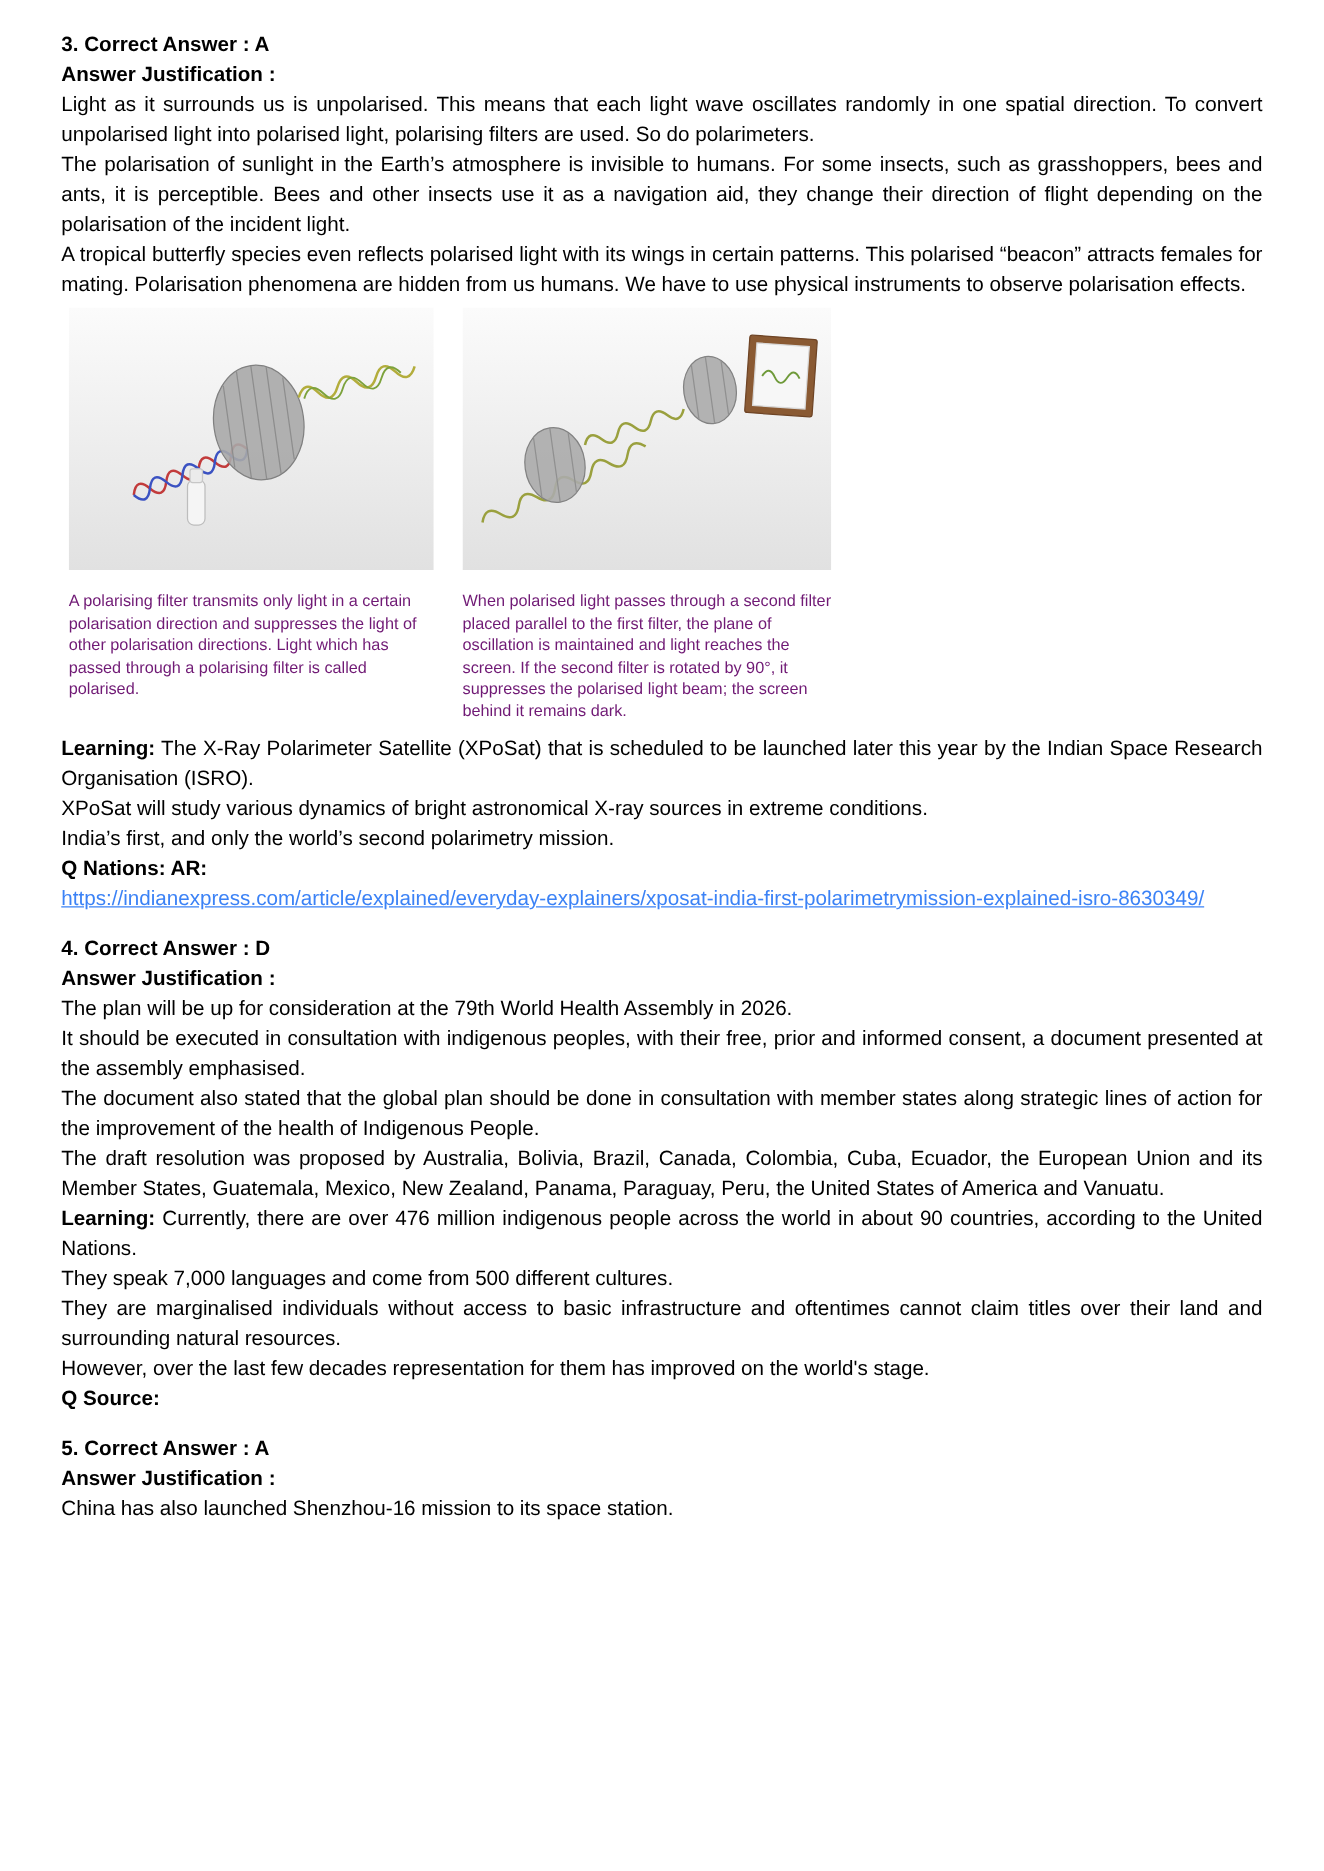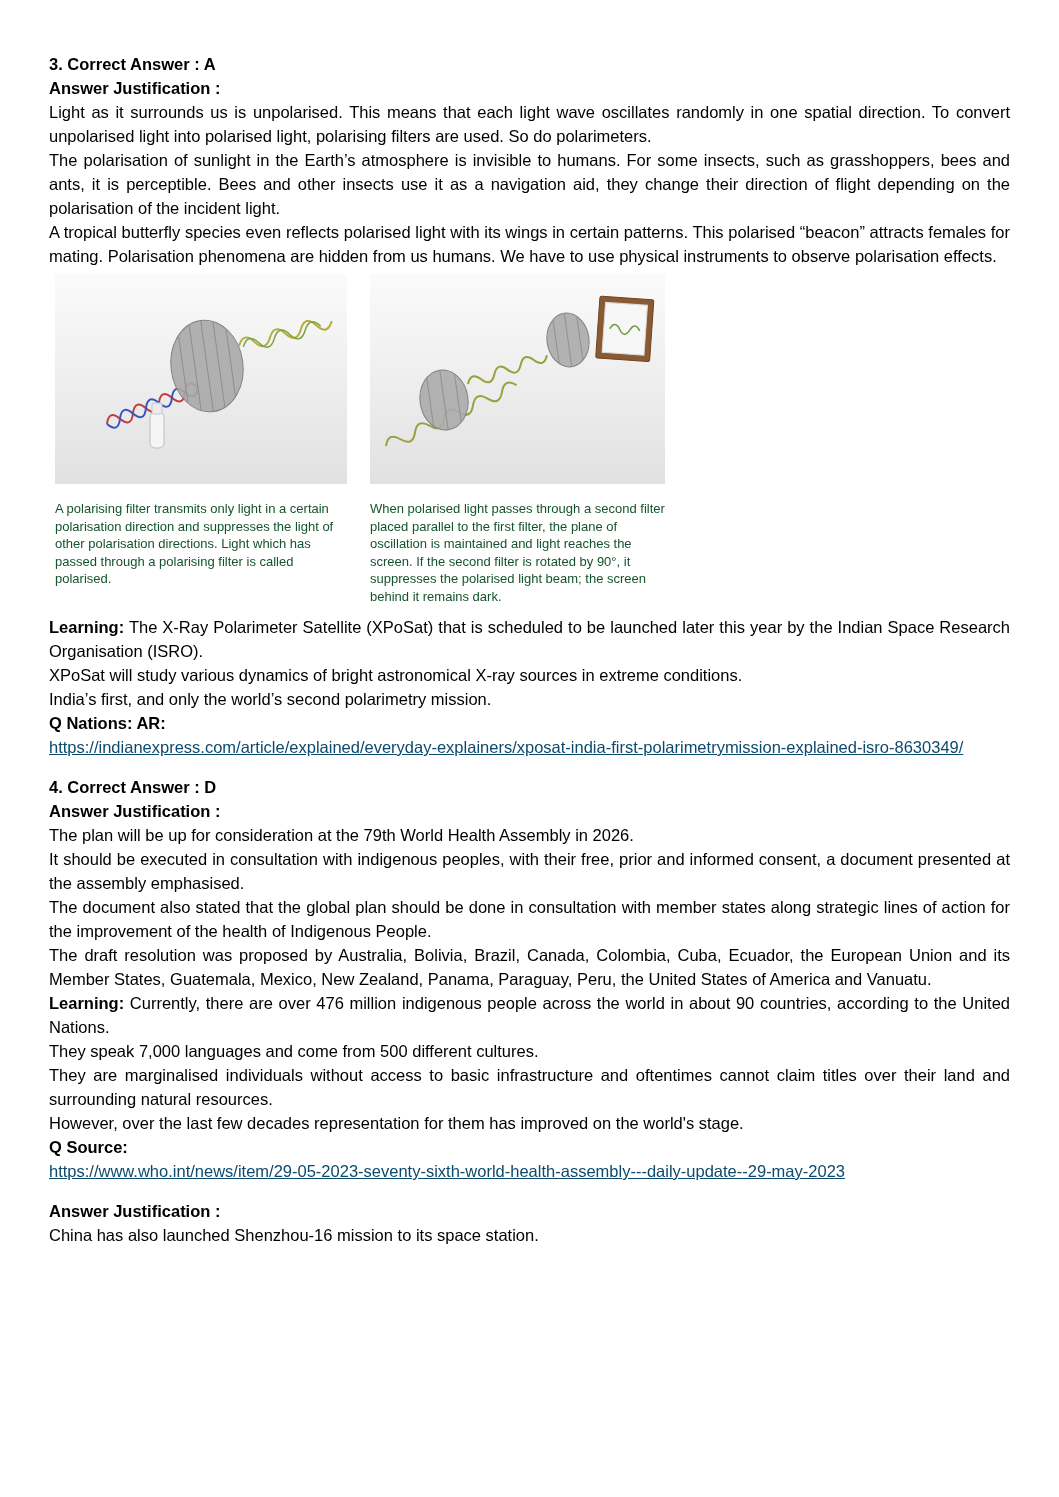--- a/index.html
+++ b/index.html
@@ -9,51 +9,51 @@
   }
   body {
     width: 1059px;
     font-family: "Liberation Sans", sans-serif;
     color: #000000;
   }
   .page {
     box-sizing: border-box;
     width: 1059px;
     min-height: 1497px;
-    padding: 52px 49px 56px 49px;
+    padding: 24px 49px 56px 49px;
     font-size: 16.5px;
     line-height: 24px;
     text-align: justify;
   }
   p { margin: 0; }
   .bold-line { font-weight: 700; }
   b { font-weight: 700; }
   .section { margin-top: 26px; }
   .section-gap-large { margin-top: 16px; }
   a.doc-link {
-    color: #0c4a6e;
+    color: #3b82f6;
     text-decoration: underline;
     overflow-wrap: anywhere;
     word-break: break-all;
     cursor: pointer;
   }
   .figures-row {
     display: flex;
     gap: 23px;
     margin: 6px 0 10px 6px;
     text-align: left;
   }
   .figure { width: 292px; }
   .figure.fig-right { width: 295px; }
   .figure svg { display: block; }
   .figure-caption {
     margin-top: 16px;
     font-size: 13px;
     line-height: 17.5px;
-    color: #14532d;
+    color: #701a75;
     text-align: left;
   }
   .learning-block { margin-top: 2px; }
 </style>
 </head>
 <body>
 
 <div class="page">
 
   <div class="section-q3">
@@ -147,21 +147,21 @@
     <p class="bold-line">Answer Justification :</p>
     <p>The plan will be up for consideration at the 79th World Health Assembly in 2026.</p>
     <p>It should be executed in consultation with indigenous peoples, with their free, prior and informed consent, a document presented at the assembly emphasised.</p>
     <p>The document also stated that the global plan should be done in consultation with member states along strategic lines of action for the improvement of the health of Indigenous People.</p>
     <p>The draft resolution was proposed by Australia, Bolivia, Brazil, Canada, Colombia, Cuba, Ecuador, the European Union and its Member States, Guatemala, Mexico, New Zealand, Panama, Paraguay, Peru, the United States of America and Vanuatu.</p>
     <p><b>Learning:</b><span> Currently, there are over 476 million indigenous people across the world in about 90 countries, according to the United Nations.</span></p>
     <p>They speak 7,000 languages and come from 500 different cultures.</p>
     <p>They are marginalised individuals without access to basic infrastructure and oftentimes cannot claim titles over their land and surrounding natural resources.</p>
     <p>However, over the last few decades representation for them has improved on the world's stage.</p>
     <p class="bold-line">Q Source:</p>
-    <p><a class="doc-link">https://www.who.int/news/item/29-05-2023-seventy-sixth-world-health-assembly---daily-update--29-may-2023</a></p>
   </div>
 
   <div class="section section-gap-large">
+    <p class="bold-line">5. Correct Answer : A</p>
     <p class="bold-line">Answer Justification :</p>
     <p>China has also launched Shenzhou-16 mission to its space station.</p>
   </div>
 
 </div>
 
 </body></html>

